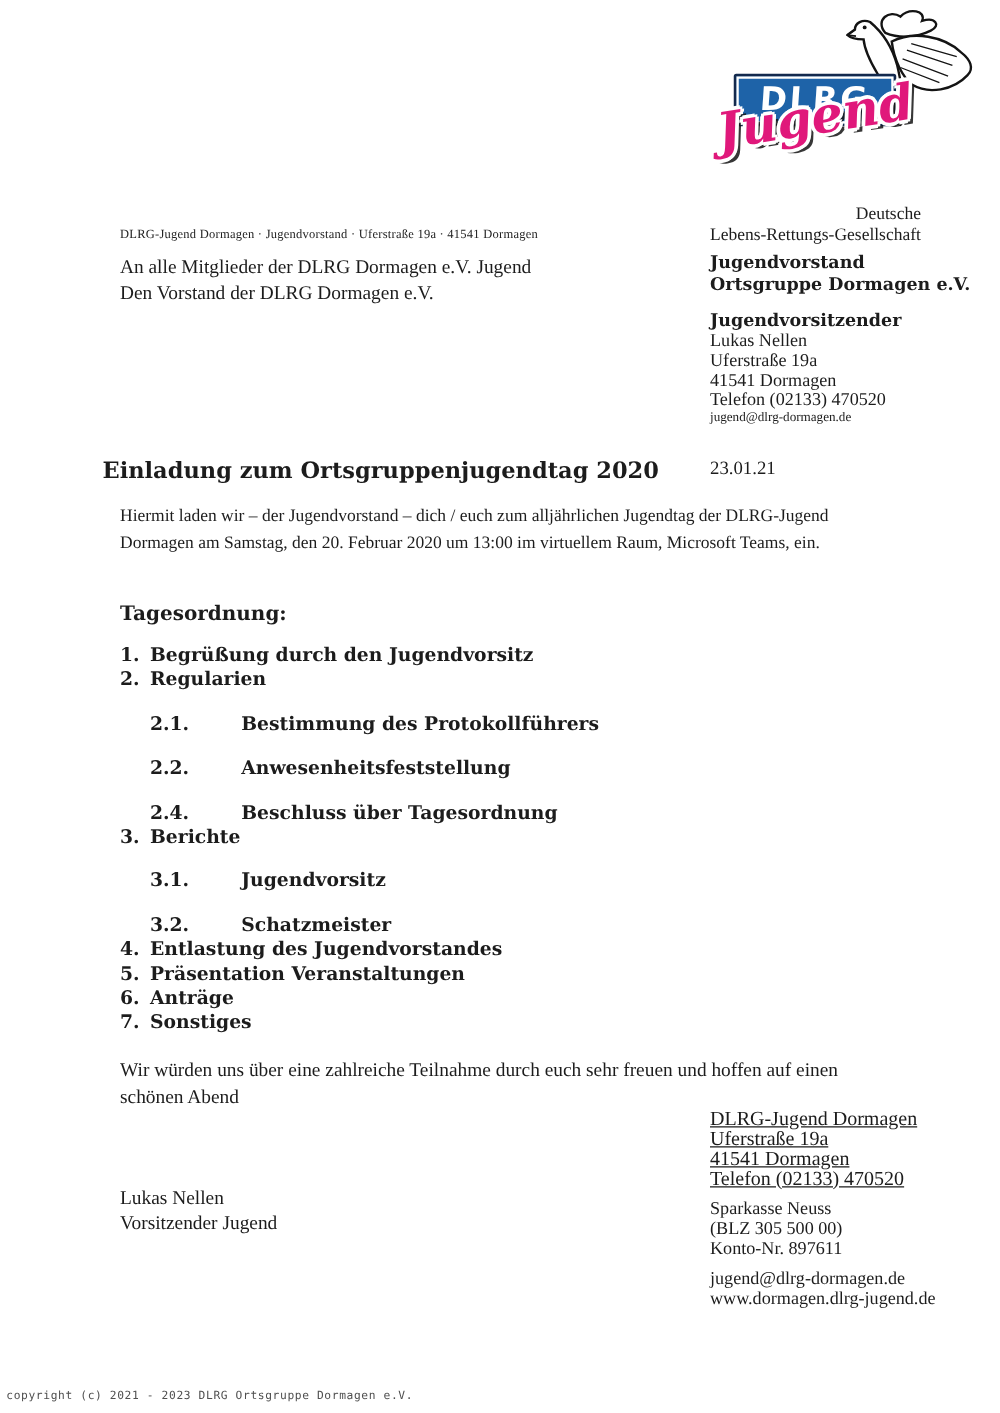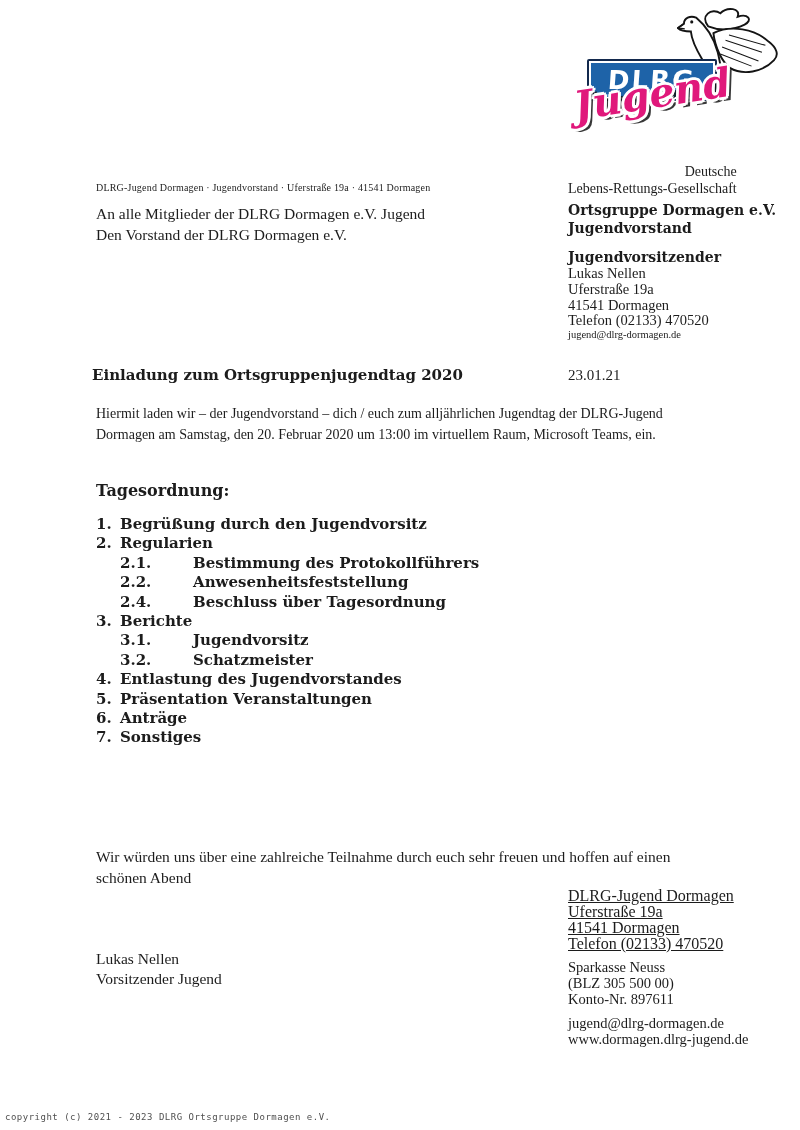--- a/index.html
+++ b/index.html
@@ -36,31 +36,31 @@
   
   .sender-line { left:96px; top:182px; font-size:10px; letter-spacing:0.2px; color:#222; }
   .recipient { left:96px; top:203px; font-size:15.5px; line-height:21px; }
   .org-block { left:568px; top:164px; font-size:14px; line-height:16.5px;text-align:right; }
   .org-bold { left:568px; top:202px; font-size:14px; line-height:17.5px; }
   .contact-role { left:568px; top:249px; font-size:14px; }
   .contact-lines { left:568px; top:266px; font-size:14.5px; line-height:15.8px; }
   .contact-email { left:568px; top:329px; font-size:10.5px; }
 
   
-  .subject-title { left:92px; top:366px; font-size:15px; }
+  .subject-title { left:82px; top:366px; font-size:18px; }
   .subject-date { left:568px; top:367px; font-size:15px; }
 
   
   .intro { left:96px; top:403px; width:628px; font-size:14px; line-height:21px; }
   .agenda-heading { left:96px; top:481px; font-size:16px; }
   .agenda { left:96px; top:515px; font-size:15px; }
   .agenda-row { display:flex; line-height:19.4px; }
   .agenda-row.lvl1 { padding-left:0; }
   .agenda-row.lvl1 .num { width:24px; flex:0 0 24px; }
-  .agenda-row.lvl2 { padding-left:24px; }
+  .agenda-row.lvl2 { padding-left:24px;margin-top:16px; }
   .agenda-row.lvl2 .num { width:73px; flex:0 0 73px; }
   .note { left:96px; top:780px; font-size:15.5px; }
   .closing { left:96px; top:846px; width:622px; font-size:15.5px; line-height:21px; }
 
   
   .footer-address { left:568px; top:888px; font-size:16px; line-height:15.9px;text-decoration:underline; }
   .footer-bank { left:568px; top:960px; font-size:14.5px; line-height:15.9px; }
   .footer-web { left:568px; top:1016px; font-size:14.5px; line-height:15.9px; }
   .signature { left:96px; top:949px; font-size:15.5px; line-height:20px; }
   .copyright {
@@ -101,22 +101,22 @@
   <div class="abs recipient">
       <div>An alle Mitglieder der DLRG Dormagen e.V. Jugend</div>
       <div>Den Vorstand der DLRG Dormagen e.V.</div>
     </div>
 
   <div class="abs org-block">
       <div>Deutsche</div>
       <div>Lebens-Rettungs-Gesellschaft</div>
     </div>
   <div class="abs org-bold slab">
+      <div>Jugendvorstand</div>
       <div>Ortsgruppe Dormagen e.V.</div>
-      <div>Jugendvorstand</div>
     </div>
   <div class="abs contact-role slab">Jugendvorsitzender</div>
   <div class="abs contact-lines">
       <div>Lukas Nellen</div>
       <div>Uferstraße 19a</div>
       <div>41541 Dormagen</div>
       <div>Telefon (02133) 470520</div>
     </div>
   <div class="abs contact-email">jugend@dlrg-dormagen.de</div>
 

